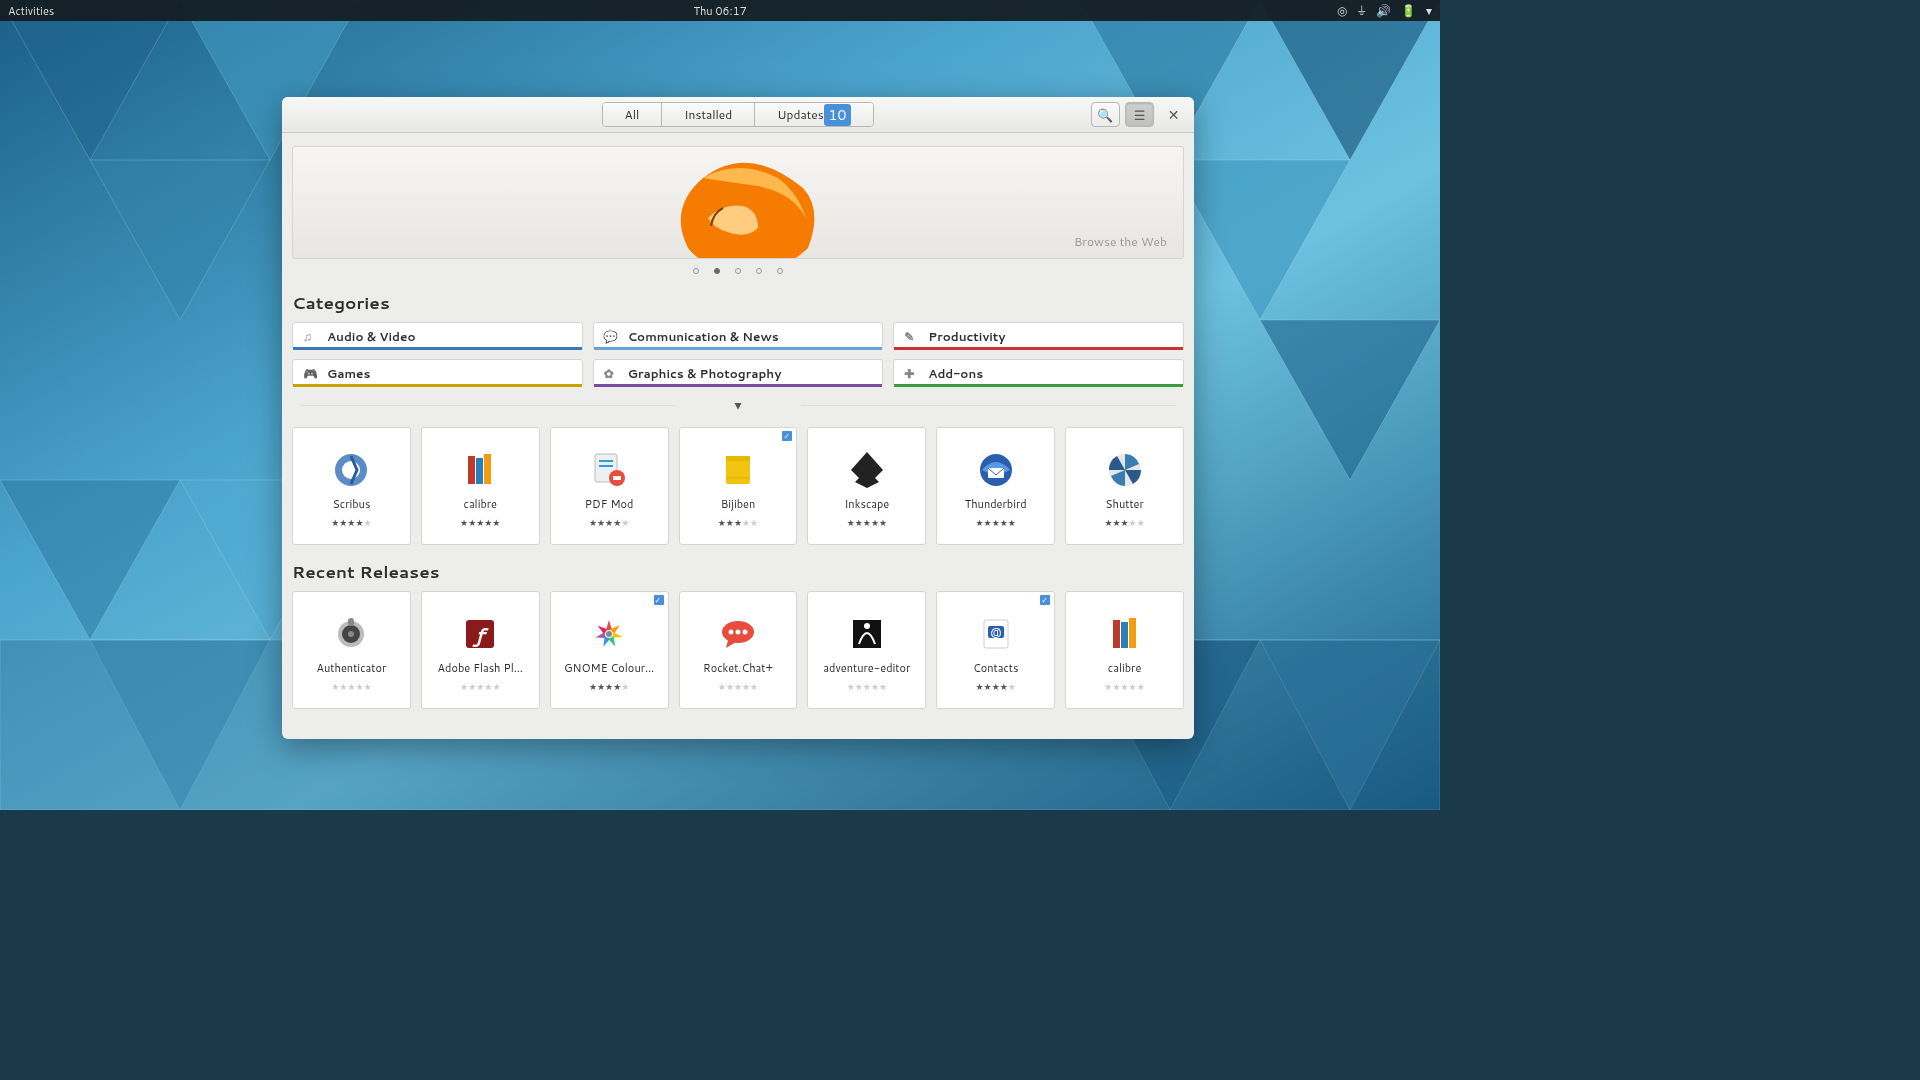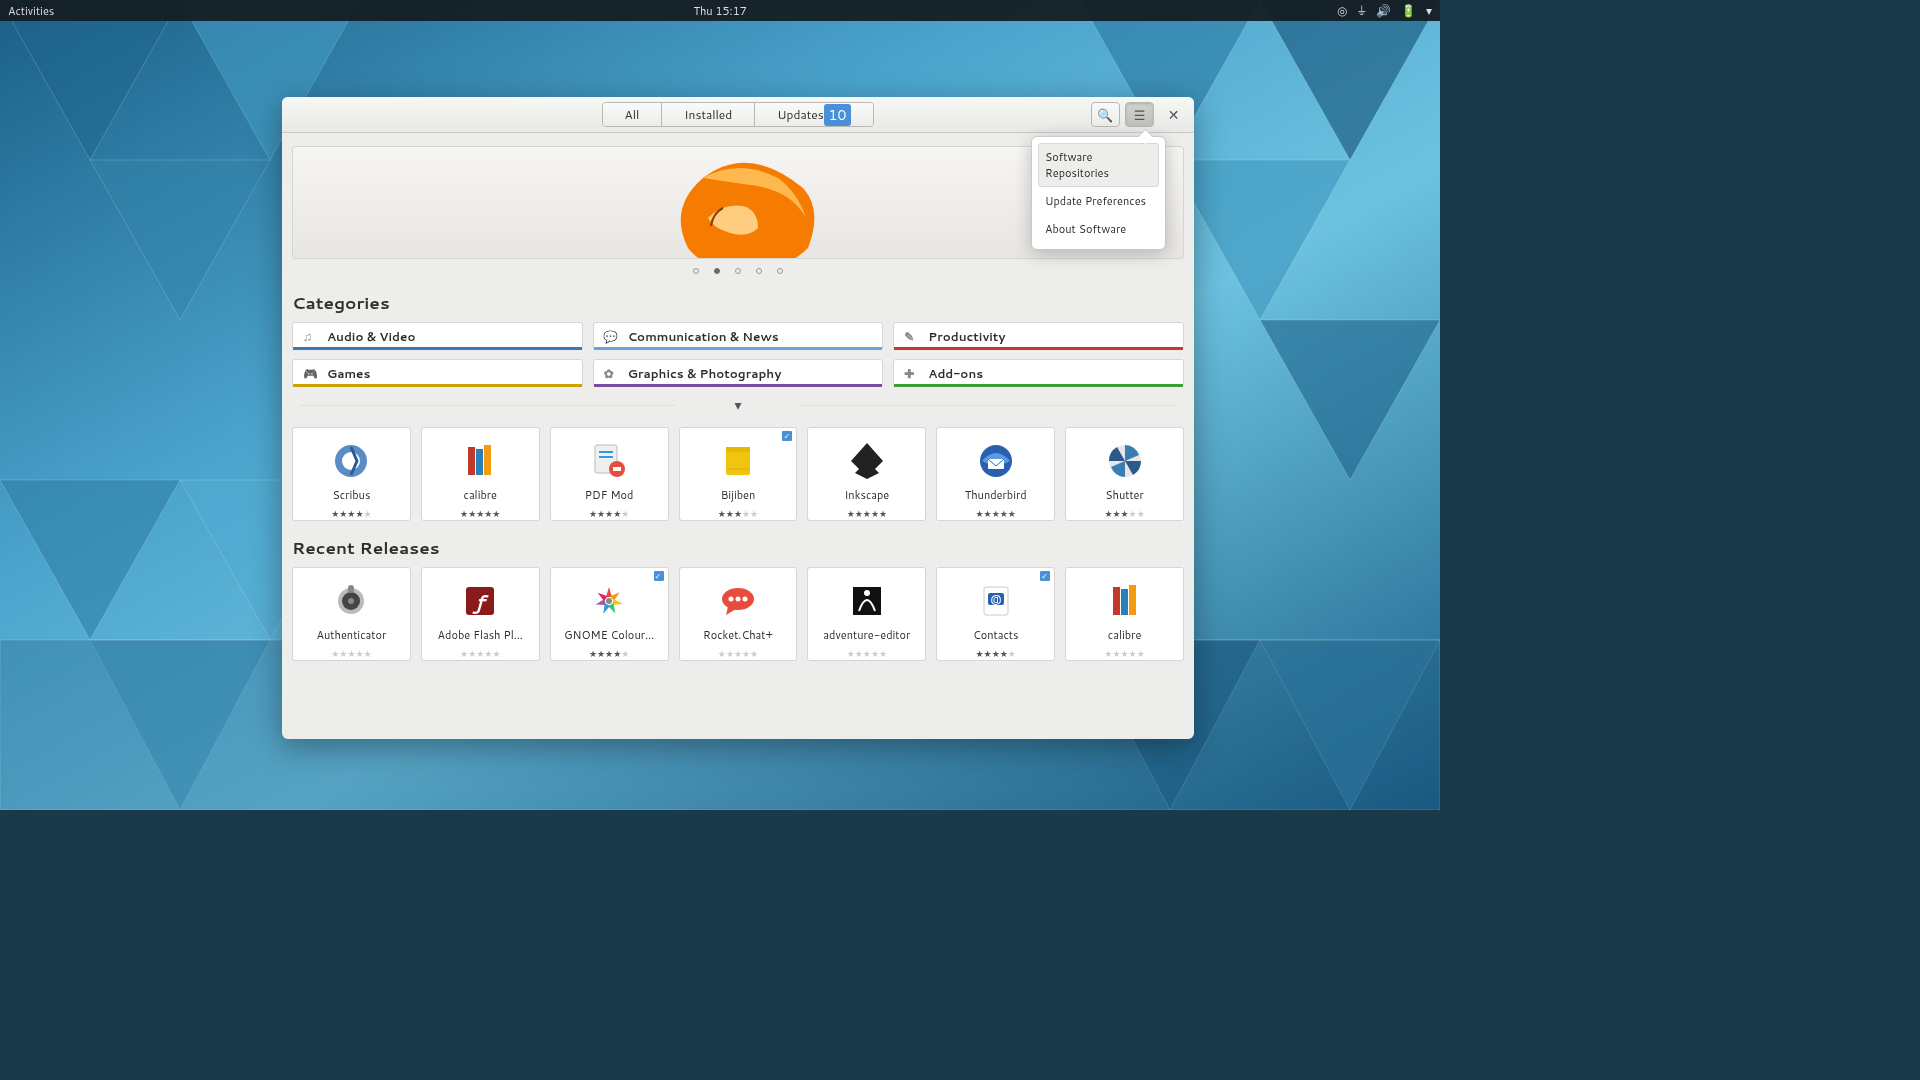--- a/index.html
+++ b/index.html
@@ -39,21 +39,21 @@
 .cat-grid { display:grid; grid-template-columns:repeat(3,1fr); gap:9px 10px; }
 .cat { background:#fff; border:1px solid #d7d5d2; border-radius:3px; height:28px; display:flex; align-items:center; padding:0 10px; gap:10px; font-size:12px; font-weight:600; color:#2e2e2c; cursor:pointer; position:relative; }
 .cat .stripe { position:absolute; left:0; right:0; bottom:-1px; height:3px; }
 .cat .ic { width:14px; color:#888; font-size:12px; }
 
 .expand { text-align:center; color:#555; font-size:14px; margin:8px 0 12px; cursor:pointer; position:relative; }
 .expand::before, .expand::after { content:""; position:absolute; top:50%; width:42%; height:0; border-top:1px solid #e0dfdc; }
 .expand::before { left:8px; } .expand::after { right:8px; }
 
 .app-grid { display:grid; grid-template-columns:repeat(7,1fr); gap:10px; margin-bottom:14px; }
-.app { background:#fff; border:1px solid #d7d5d2; border-radius:3px; height:94px; display:flex; flex-direction:column; align-items:center; justify-content:flex-end; gap:4px; cursor:pointer; position:relative; padding-top:4px; }
+.app { background:#fff; border:1px solid #d7d5d2; border-radius:3px; height:118px; display:flex; flex-direction:column; align-items:center; justify-content:center; gap:4px; cursor:pointer; position:relative; padding-top:4px; }
 .app .iconbox { width:44px; height:44px; display:flex; align-items:center; justify-content:center; }
 .app .name { font-size:11px; color:#2e2e2c; text-align:center; max-width:100%; overflow:hidden; text-overflow:ellipsis; white-space:nowrap; padding:0 4px; }
 .stars { font-size:9px; letter-spacing:0px; color:#555; }
 .stars .dim { color:#ccc; }
 .check { position:absolute; top:3px; right:4px; width:10px; height:10px; background:#4a90d9; border-radius:1px; }
 .check::after { content:"✓"; color:#fff; font-size:8px; position:absolute; top:-1px; left:1px; }
 
 
 .popover { position:absolute; top:39px; right:28px; width:135px; background:#fff; border:1px solid #c9c9c6; border-radius:6px; box-shadow:0 4px 18px rgba(0,0,0,.22); padding:6px; z-index:20; }
 .popover::before { content:""; position:absolute; top:-6px; right:14px; width:10px; height:10px; background:#fff; border-left:1px solid #c9c9c6; border-top:1px solid #c9c9c6; transform:rotate(45deg); }
@@ -88,21 +88,21 @@
       <path d="M180 480 L360 480 L270 640 Z" fill="rgba(80,170,210,.5)"></path>
       <path d="M1080 640 L1260 640 L1170 810 Z" fill="rgba(30,100,140,.6)"></path>
       <path d="M1260 640 L1440 640 L1350 810 Z" fill="rgba(50,130,170,.6)"></path>
       <path d="M0 810 L1440 810 L1440 640 L0 640 Z" fill="rgba(20,70,110,.25)"></path>
     </g>
   </svg>
 </div>
 
 <div class="topbar">
   <span>Activities</span>
-  <span class="center">Thu 15:17</span>
+  <span class="center">Thu 06:17</span>
   <div class="right">
     <span>◎</span>
     <span>⏚</span>
     <span>🔊</span>
     <span>🔋</span>
     <span>▾</span>
   </div>
 </div>
 
 <div class="window">
@@ -121,25 +121,20 @@
         </div>
       <div class="hbtn active">
           <span>☰</span>
         </div>
       <div class="closebtn">
           <span>✕</span>
         </div>
     </div>
   </div>
 
-  <div class="popover">
-    <div class="item hover">Software Repositories</div>
-    <div class="item">Update Preferences</div>
-    <div class="item">About Software</div>
-  </div>
 
   <div class="content">
     <div class="hero">
       <svg width="260" height="110" viewBox="0 0 260 110">
 
         <circle cx="130" cy="72" r="52" fill="#1a4fb5"></circle>
         <path d="M80 100 Q60 60 95 30 Q140 -5 195 40 Q215 62 200 100 Q175 125 130 122 Q95 120 80 100 Z" fill="#f57c00"></path>
         <path d="M95 30 Q130 10 170 30 Q190 45 198 70 Q185 45 150 38 Q120 34 95 30 Z" fill="#ffb84d"></path>
         <path d="M100 70 Q115 55 135 58 Q150 62 150 80 Q140 90 122 85 Q105 80 100 70 Z" fill="#ffcc80"></path>
         <path d="M115 60 Q105 65 103 78" stroke="#8a3d00" stroke-width="2" fill="none"></path>

